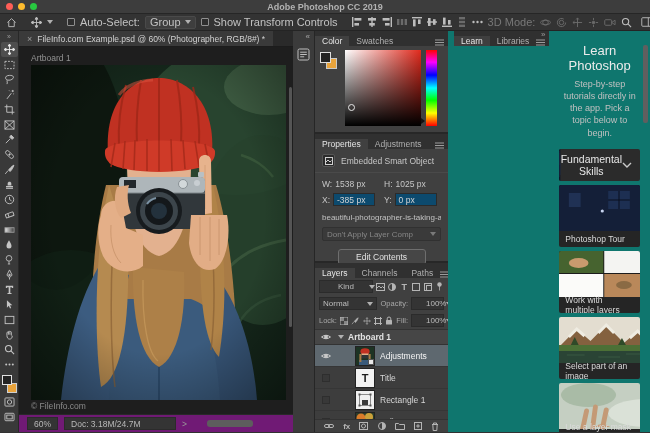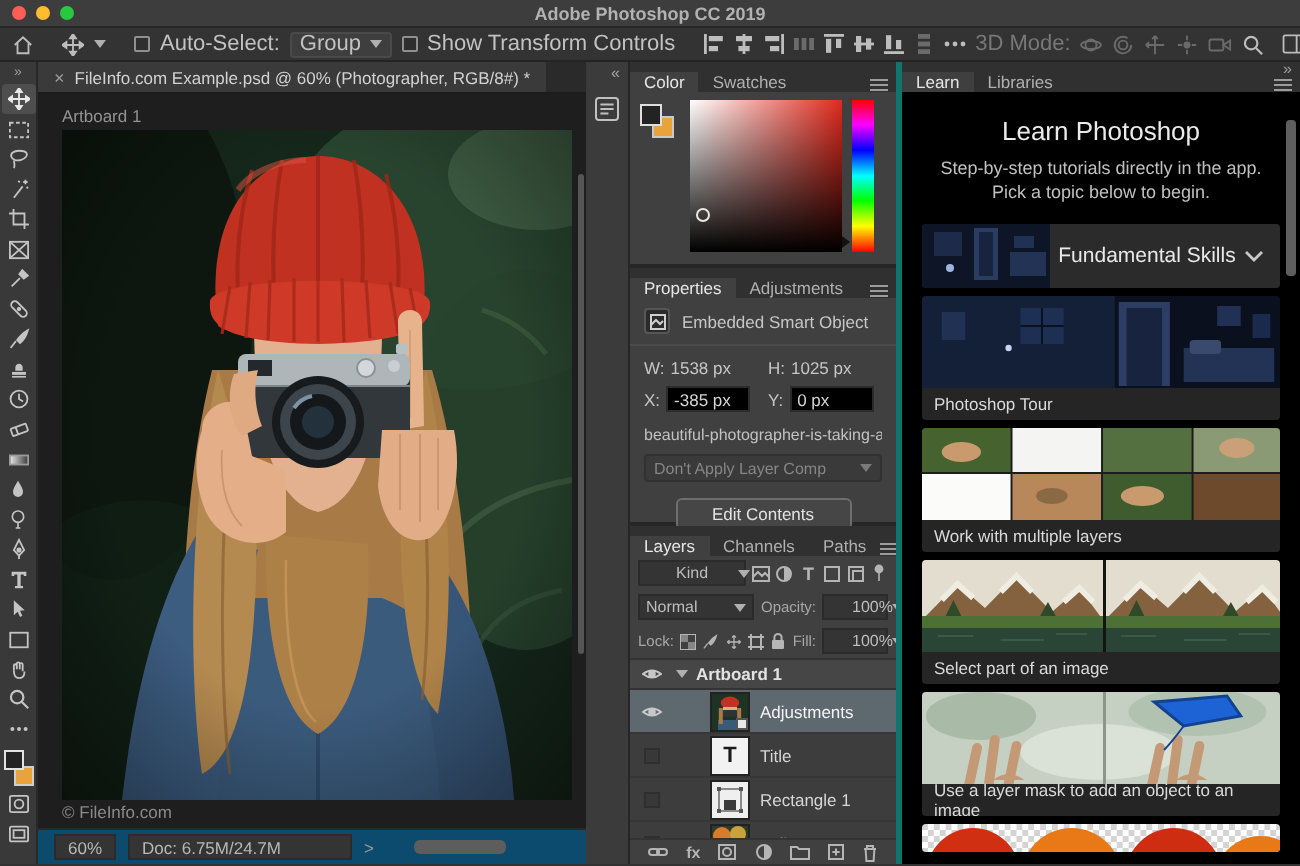--- a/index.html
+++ b/index.html
@@ -35,21 +35,21 @@
 
 .doccol{width:274px;display:flex;flex-direction:column;background:#1f1f1f}
 .tabbar{height:16px;background:#2a2a2a;display:flex;border-bottom:1px solid #1c1c1c}
 .doctab{display:flex;align-items:center;gap:5px;background:#3a3a3a;padding:0 8px;font-size:8.5px;color:#d2d2d2;max-width:262px;overflow:hidden;white-space:nowrap}
 .doctab .x{color:#9a9a9a;font-size:9px}
 .canvas{position:relative;flex:1;background:#1e1e1e;overflow:hidden}
 .ablabel{position:absolute;left:12px;top:6px;font-size:8.5px;color:#939393}
 .photo{position:absolute;left:12px;top:18px;width:255px;height:335px;background:#15271b}
 .watermark{position:absolute;left:12px;bottom:3px;font-size:8.5px;color:#8a8a8a}
 .vscroll{position:absolute;right:1px;top:40px;width:3px;height:240px;background:#555;border-radius:2px}
-.statusbar{height:18px;background:#0c4a6e;border-top:1px solid #292929;display:flex;align-items:center;gap:6px;padding:0 8px;font-size:8.5px;color:#b8b8b8}
+.statusbar{height:18px;background:#701a75;border-top:1px solid #292929;display:flex;align-items:center;gap:6px;padding:0 8px;font-size:8.5px;color:#b8b8b8}
 .statfield{background:#343434;border:1px solid #2b2b2b;height:13px;display:flex;align-items:center;padding:0 6px}
 .hthumb{width:46px;height:7px;background:#5d5d5d;border-radius:3px;margin-left:14px}
 
 .dockstrip{width:22px;background:#3b3b3b;border-right:1px solid #262626;display:flex;flex-direction:column;align-items:center}
 .dchev{font-size:8px;color:#a8a8a8;height:11px;line-height:11px;align-self:flex-end;padding-right:4px}
 .dockic{width:18px;height:18px;margin-top:3px;display:flex;align-items:center;justify-content:center;color:#c0c0c0}
 
 .midcol{width:133px;display:flex;flex-direction:column;background:#272727;gap:2px}
 .panel{background:#404040;display:flex;flex-direction:column}
 .ptabs{height:15px;background:#303030;display:flex;align-items:flex-end;font-size:8.5px;color:#b0b0b0;flex:none}
@@ -64,21 +64,21 @@
 .huearrow{position:absolute;left:106px;top:72px;width:0;height:0;border-top:3px solid transparent;border-bottom:3px solid transparent;border-left:4px solid #111}
 .cp-fg{position:absolute;left:5px;top:6px;width:11px;height:11px;background:#232323;border:1px solid #dedede;z-index:2}
 .cp-bg{position:absolute;left:11px;top:12px;width:11px;height:11px;background:#e8a33b;border:1px solid #c9c9c9}
 
 .propbody{padding:5px 7px;font-size:8.5px;color:#c6c6c6}
 .prow{display:flex;align-items:center;gap:6px}
 .soicon{width:13px;height:13px;background:#2b2b2b;border:1px solid #565656;border-radius:2px;display:flex;align-items:center;justify-content:center;color:#cfcfcf}
 .pdivider{border-top:1px solid #4a4a4a;margin:5px -7px 6px}
 .dimgrid{display:grid;grid-template-columns:62px 1fr;row-gap:4px}
 .dimcell{display:flex;align-items:center;gap:3px}
-.pfield{width:42px;height:13px;background:#000000;border:1px solid #2b2b2b;display:flex;align-items:center;padding:0 3px;color:#d4d4d4}
+.pfield{width:42px;height:13px;background:#0c4a6e;border:1px solid #2b2b2b;display:flex;align-items:center;padding:0 3px;color:#d4d4d4}
 .srcname{margin-top:7px;font-size:8px;color:#c2c2c2;white-space:nowrap;overflow:hidden}
 .lcomp{margin-top:5px;height:14px;background:#3a3a3a;border:1px solid #313131;border-radius:2px;display:flex;align-items:center;padding:0 4px;color:#868686;font-size:8px}
 .lcomp .tri{margin-left:auto;border-top-color:#7a7a7a}
 .editbtn{margin:8px auto 0;width:88px;height:16px;background:#464646;border:1px solid #6e6e6e;border-radius:3px;display:flex;align-items:center;justify-content:center;color:#e2e2e2;font-size:8.5px}
 
 .lpanel{flex:1;min-height:0}
 .lrow{height:17px;display:flex;align-items:center;gap:3px;padding:0 4px;font-size:8px;color:#bdbdbd;flex:none}
 .kindbox{display:flex;align-items:center;gap:15px;background:#343434;border:1px solid #2b2b2b;height:13px;padding:0 3px;width:54px}
 .kindbox .tri{margin-left:auto}
 .lic{display:flex;align-items:center;justify-content:center;color:#b5b5b5;width:11px}
@@ -91,21 +91,21 @@
 .layer{height:22px;display:flex;align-items:center;padding:0 3px;border-bottom:1px solid #363636;font-size:8.5px;color:#d6d6d6}
 .layer.sel{background:#5e686f;color:#f4f4f4}
 .vgutter{width:16px;display:flex;align-items:center;justify-content:center;color:#c8c8c8;flex:none}
 .vbox{width:8px;height:8px;border:1px solid #2e2e2e;background:#383838}
 .lindent{width:22px;flex:none}
 .lthumb{position:relative;width:18px;height:18px;flex:none;margin-right:6px;outline:1px solid #222}
 .badge{position:absolute;right:0;bottom:0;width:6px;height:6px;background:#e8e8e8;border:1px solid #555}
 .lbottom{height:13px;border-top:1px solid #333;display:flex;align-items:center;justify-content:space-between;padding:0 9px;color:#a8a8a8;flex:none}
 .lbottom .lic{width:auto}
 
-.learn{width:202px;background:#000000;border-left:3px solid #0f766e;display:flex;flex-direction:column;position:relative}
+.learn{width:202px;background:#0f766e;border-left:6px solid #0f766e;display:flex;flex-direction:row;position:relative}
 .learnbody{flex:1;padding:0 10px;overflow:hidden;position:relative}
 .learntitle{margin-top:12px;text-align:center;font-size:13px;color:#ebebeb}
 .learnsub{margin-top:5px;text-align:center;font-size:9px;line-height:1.35;color:#c0c0c0}
 .fscard{margin-top:10px;height:32px;background:#2b2b2b;border-radius:2px;display:flex;align-items:center;overflow:hidden}
 .fslabel{flex:1;text-align:center;font-size:10.5px;color:#e8e8e8}
 .fschev{margin-right:8px;color:#c9c9c9}
 .tcard{margin-top:4px;border-radius:2px;overflow:hidden}
 .tcap{height:16px;background:#252525;display:flex;align-items:center;padding:0 6px;font-size:8.5px;color:#dadada}
 .lscroll{position:absolute;right:2px;top:14px;width:5px;height:78px;background:#5f5f5f;border-radius:2px}
 </style>
@@ -506,21 +506,21 @@
           </svg>
         </div>
         <div class="watermark">© FileInfo.com</div>
         <div class="vscroll"></div>
       </div>
       <div class="statusbar">
         <span class="statfield">
             <span>60%</span>
           </span>
         <span class="statfield" style="width:112px">
-            <span>Doc: 6.75M/24.7M</span>
+            <span>Doc: 3.18M/24.7M</span>
           </span>
         <span style="color:#9a9a9a">&gt;</span>
         <span class="hthumb"></span>
       </div>
     </div>
 
     <div class="dockstrip">
       <div class="dchev">«</div>
       <div class="dockic">
           <svg width="13" height="13" viewBox="0 0 13 13" fill="none" stroke="currentColor">

